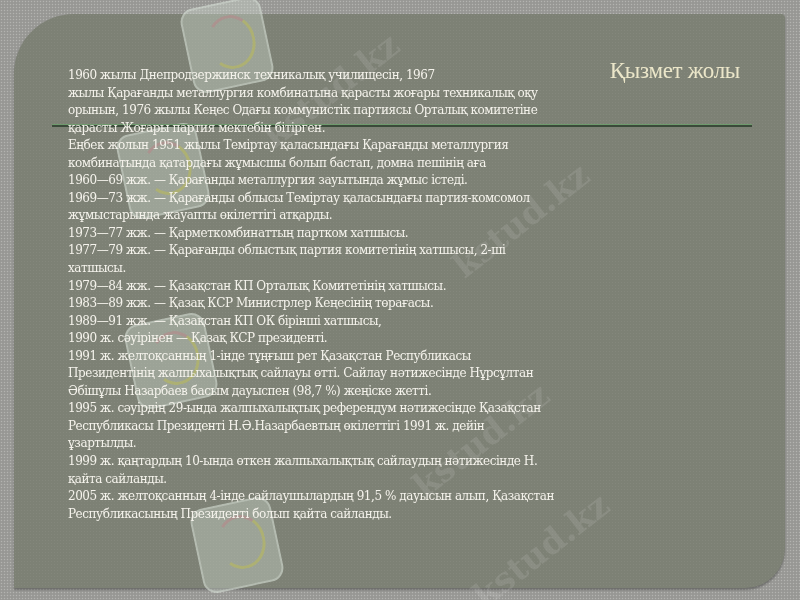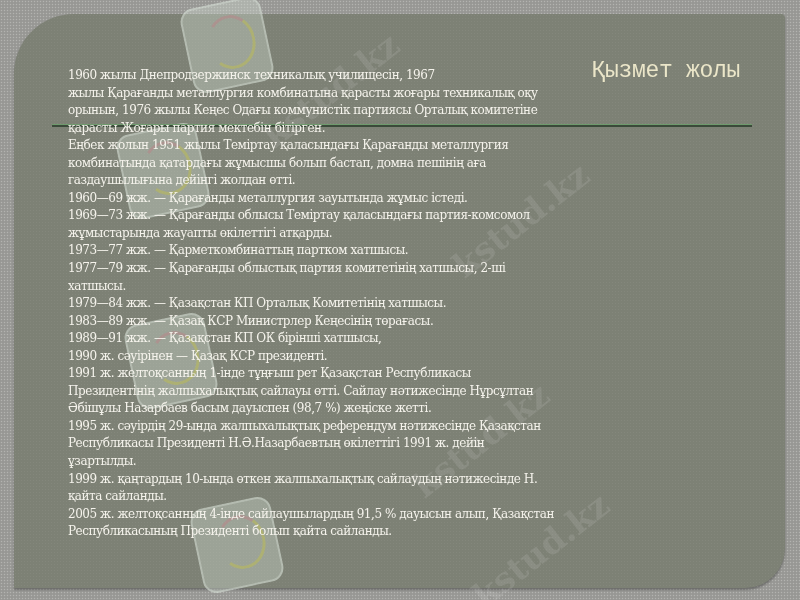--- a/index.html
+++ b/index.html
@@ -31,21 +31,21 @@
       content: ""; position: absolute; left: 20px; top: 12px; width: 42px; height: 48px;
       border-radius: 50%; border: 3px solid rgba(190,190,80,0.5);
       border-left-color: transparent; border-top-color: rgba(200,120,130,0.35);
     }
     .watermark {
       position: absolute; color: rgba(255,255,255,0.10); font-size: 34px; font-weight: bold;
       transform: rotate(-38deg); font-family: "DejaVu Serif", serif; white-space: nowrap;
     }
     .title {
       position: absolute; left: 560px; top: 58px; width: 180px; text-align: right;
-      font-size: 23px; color: #ebe6c9; font-family: Liberation Mono, monospace;
+      font-size: 23px; color: #ebe6c9; font-family: Liberation Serif, serif;
       letter-spacing: -0.3px;
     }
     .divider {
       position: absolute; left: 52px; top: 124px; width: 700px; height: 2px;
       background: #3b4a3a; border-top: 1px solid #6f9a6d;
     }
     .body-text {
       position: absolute; left: 68px; top: 67px; width: 700px;
       font-size: 12px; line-height: 17.55px; color: #f5f3ec;
       font-family: "DejaVu Serif", serif; letter-spacing: -0.45px;
@@ -71,21 +71,20 @@
 
 <div class="divider"></div>
 
 <div class="body-text">
   <span class="line">1960 жылы Днепродзержинск техникалық училищесін, 1967</span>
   <span class="line">жылы Қарағанды металлургия комбинатына қарасты жоғары техникалық оқу</span>
   <span class="line">орынын, 1976 жылы Кеңес Одағы коммунистік партиясы Орталық комитетіне</span>
   <span class="line">қарасты Жоғары партия мектебін бітірген.</span>
   <span class="line">Еңбек жолын 1951 жылы Теміртау қаласындағы Қарағанды металлургия</span>
   <span class="line">комбинатында қатардағы жұмысшы болып бастап, домна пешінің аға</span>
-  <span class="line">газдаушылығына дейінгі жолдан өтті.</span>
   <span class="line">1960—69 жж. — Қарағанды металлургия зауытында жұмыс істеді.</span>
   <span class="line">1969—73 жж. — Қарағанды облысы Теміртау қаласындағы партия-комсомол</span>
   <span class="line">жұмыстарында жауапты өкілеттігі атқарды.</span>
   <span class="line">1973—77 жж. — Қарметкомбинаттың партком хатшысы.</span>
   <span class="line">1977—79 жж. — Қарағанды облыстық партия комитетінің хатшысы, 2-ші</span>
   <span class="line">хатшысы.</span>
   <span class="line">1979—84 жж. — Қазақстан КП Орталық Комитетінің хатшысы.</span>
   <span class="line">1983—89 жж. — Қазақ КСР Министрлер Кеңесінің төрағасы.</span>
   <span class="line">1989—91 жж. — Қазақстан КП ОК бірінші хатшысы,</span>
   <span class="line">1990 ж. сәуірінен — Қазақ КСР президенті.</span>

